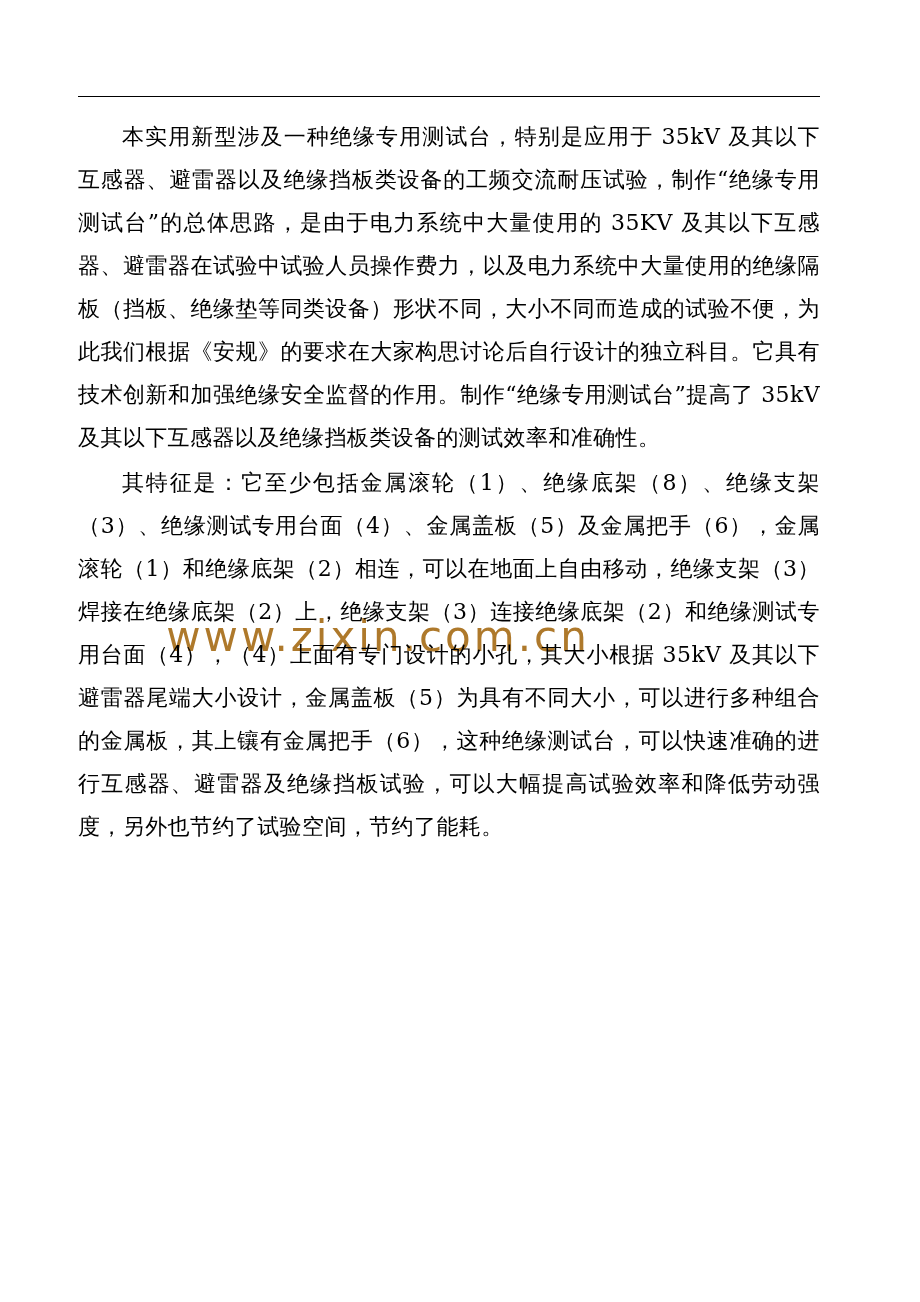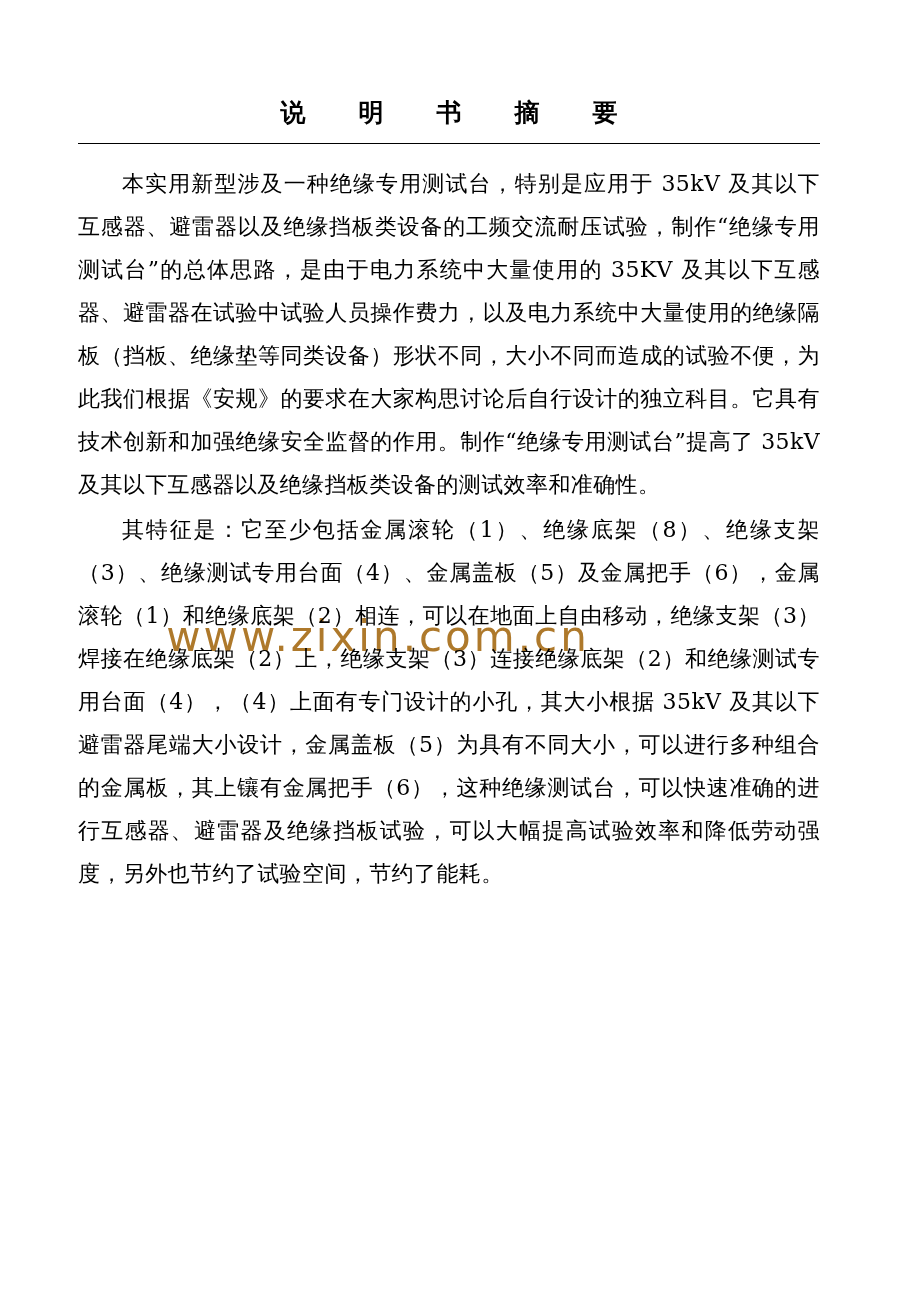--- a/index.html
+++ b/index.html
@@ -63,19 +63,18 @@
   }
 </style>
 </head>
 <body>
 
 <div class="page">
 
   <div class="watermark">www.zixin.com.cn</div>
 
   <div class="doc-body">
-    <div class="doc-title">说　明　书　摘　要</div>
     <hr class="title-rule">
     <p class="para">本实用新型涉及一种绝缘专用测试台，特别是应用于 35kV 及其以下互感器、避雷器以及绝缘挡板类设备的工频交流耐压试验，制作“绝缘专用测试台”的总体思路，是由于电力系统中大量使用的 35KV 及其以下互感器、避雷器在试验中试验人员操作费力，以及电力系统中大量使用的绝缘隔板（挡板、绝缘垫等同类设备）形状不同，大小不同而造成的试验不便，为此我们根据《安规》的要求在大家构思讨论后自行设计的独立科目。它具有技术创新和加强绝缘安全监督的作用。制作“绝缘专用测试台”提高了 35kV 及其以下互感器以及绝缘挡板类设备的测试效率和准确性。</p>
     <p class="para">其特征是：它至少包括金属滚轮（1）、绝缘底架（8）、绝缘支架（3）、绝缘测试专用台面（4）、金属盖板（5）及金属把手（6），金属滚轮（1）和绝缘底架（2）相连，可以在地面上自由移动，绝缘支架（3）焊接在绝缘底架（2）上，绝缘支架（3）连接绝缘底架（2）和绝缘测试专用台面（4），（4）上面有专门设计的小孔，其大小根据 35kV 及其以下避雷器尾端大小设计，金属盖板（5）为具有不同大小，可以进行多种组合的金属板，其上镶有金属把手（6），这种绝缘测试台，可以快速准确的进行互感器、避雷器及绝缘挡板试验，可以大幅提高试验效率和降低劳动强度，另外也节约了试验空间，节约了能耗。</p>
   </div>
 
 </div>
 
 </body></html>

